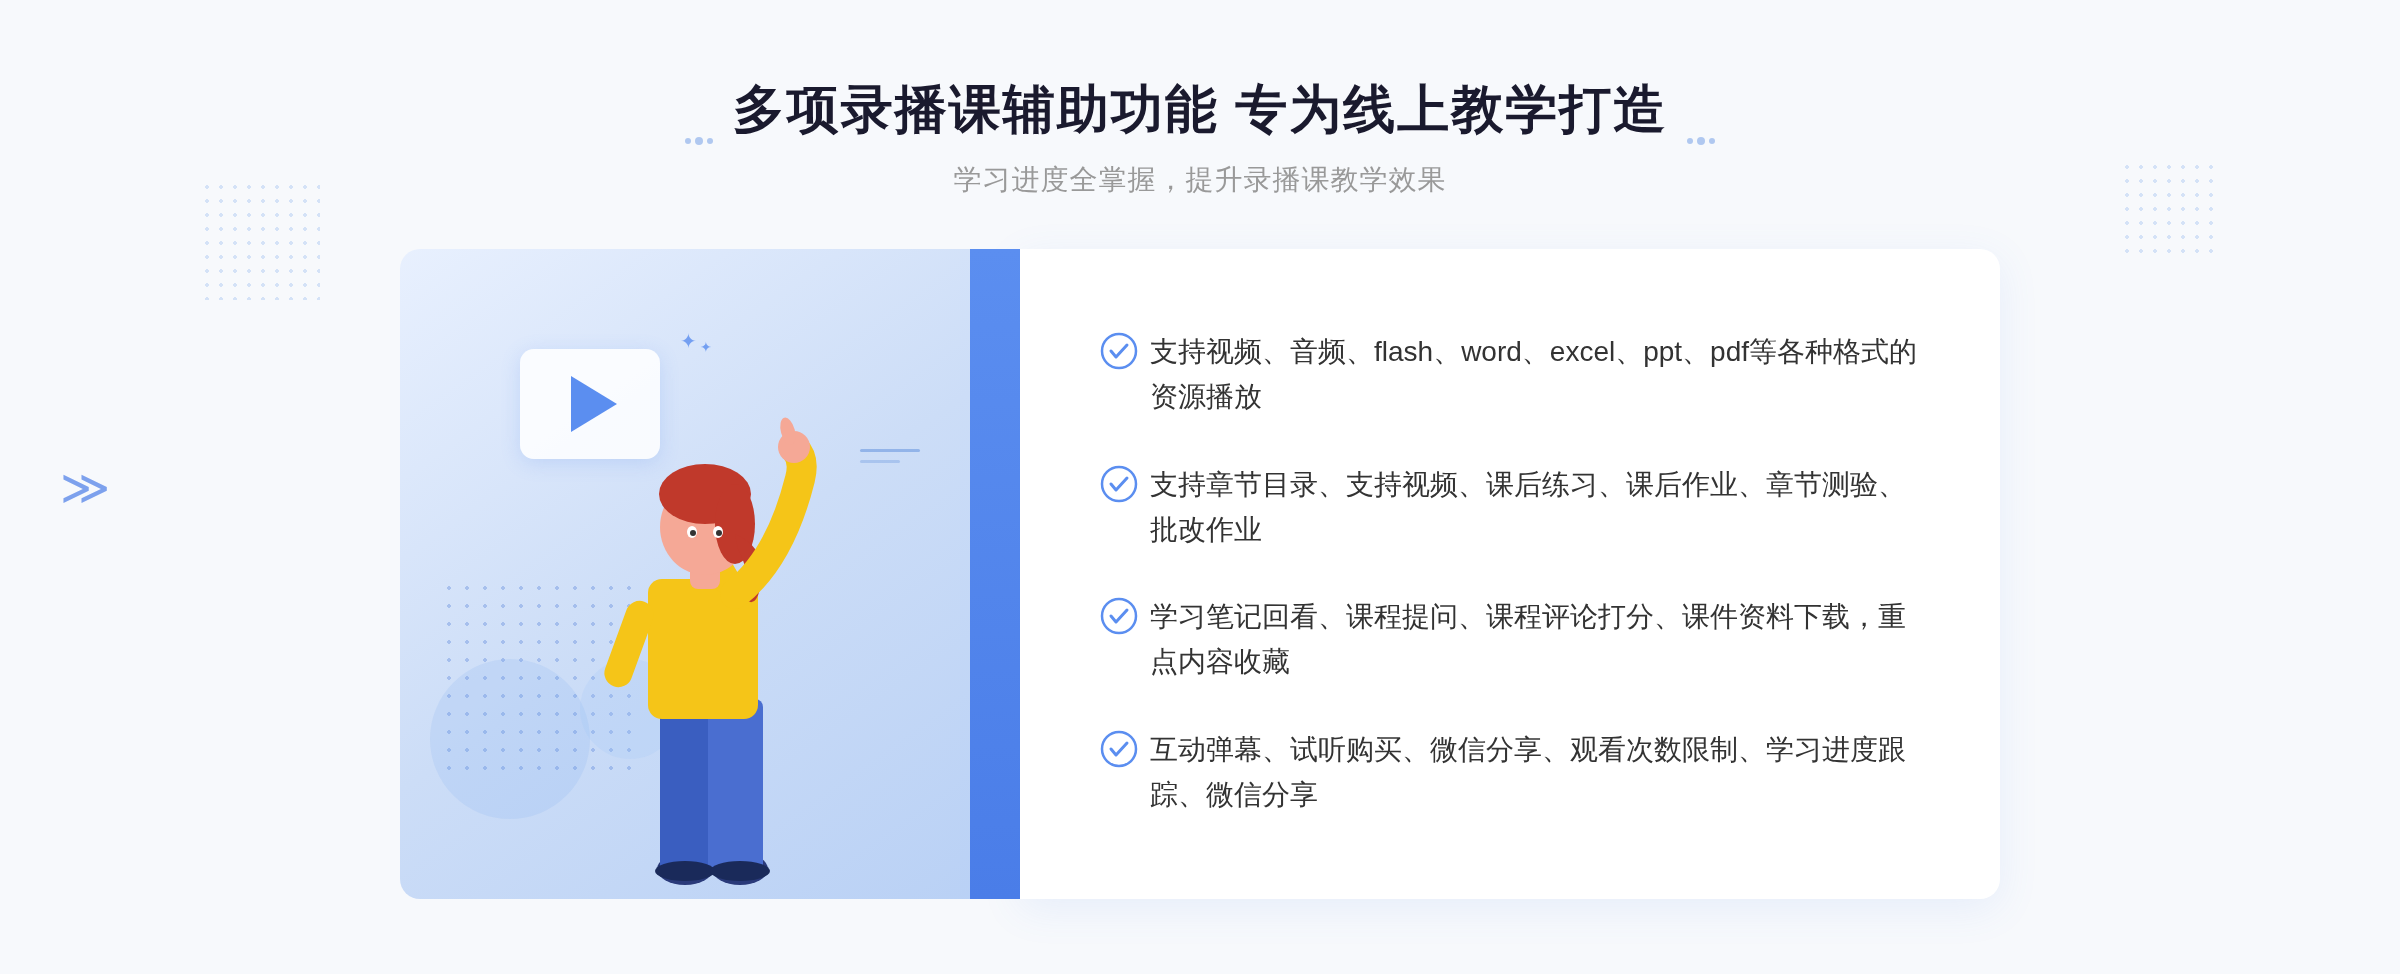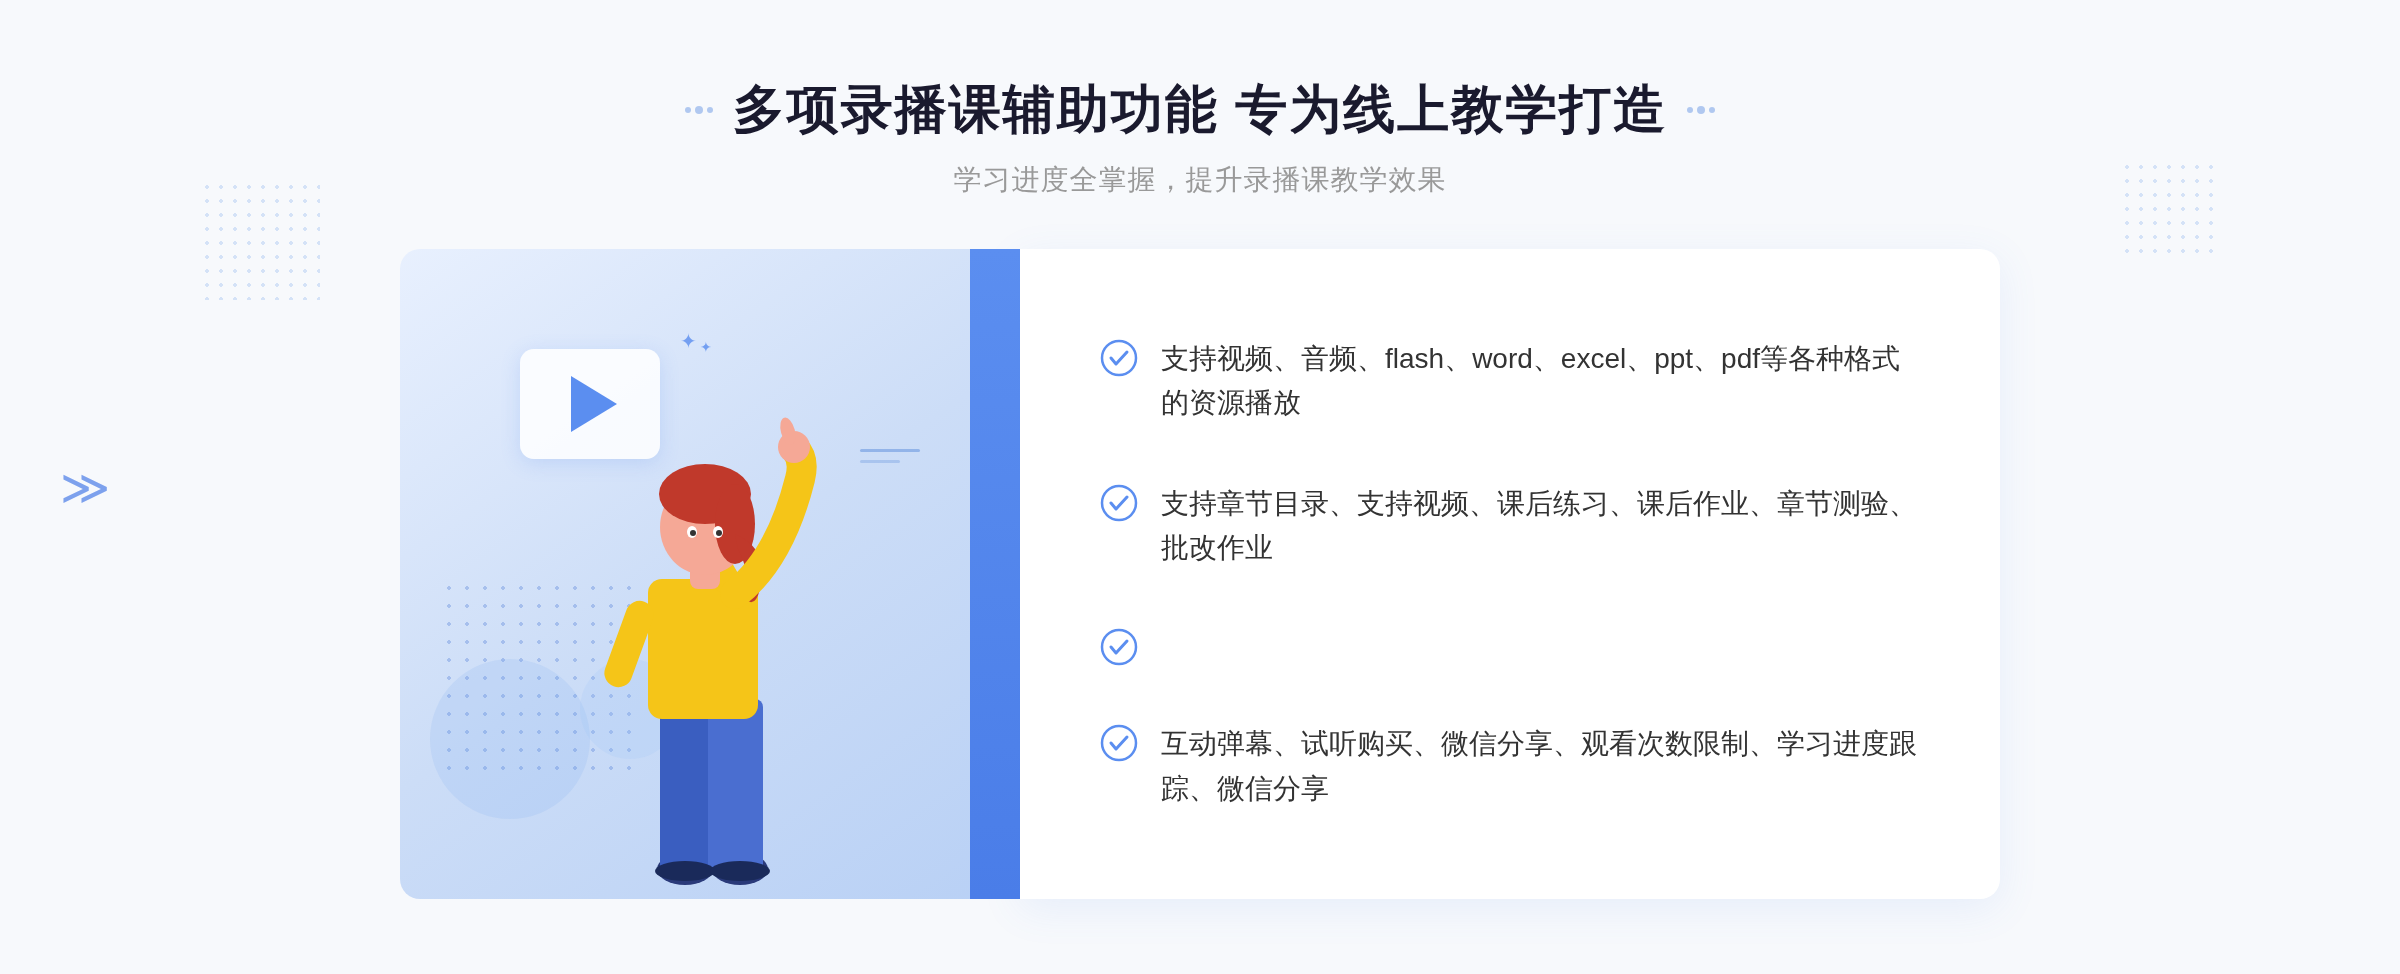--- a/index.html
+++ b/index.html
@@ -58,21 +58,21 @@
       display: flex;
       flex-direction: column;
       align-items: center;
       margin-bottom: 50px;
       position: relative;
       z-index: 2;
     }
 
     .title-row {
       display: flex;
-      align-items: center;
+      align-items: flex-end;
       gap: 20px;
     }
 
     .title-dots {
       display: flex;
       gap: 4px;
       align-items: center;
     }
 
     .title-dots span {
@@ -246,21 +246,21 @@
       padding: 60px 80px;
       display: flex;
       flex-direction: column;
       justify-content: space-around;
       box-shadow: 0 10px 40px rgba(90,140,240,0.1);
     }
 
     .feature-item {
       display: flex;
       align-items: flex-start;
-      gap: 23px;
+      gap: 12px;
       padding: 20px 0;
     }
 
     .check-icon {
       width: 38px;
       height: 38px;
       flex-shrink: 0;
       margin-top: 2px;
     }
 
@@ -396,20 +396,21 @@
         <span class="feature-text">支持章节目录、支持视频、课后练习、课后作业、章节测验、批改作业</span>
       </div>
 
       <div class="feature-item">
         <div class="check-icon">
           <svg viewBox="0 0 38 38" xmlns="http://www.w3.org/2000/svg">
             <circle cx="19" cy="19" r="17" fill="none" stroke="#5b8ef0" stroke-width="2.5"></circle>
             <polyline points="11,19 16,25 27,13" fill="none" stroke="#5b8ef0" stroke-width="3" stroke-linecap="round" stroke-linejoin="round"></polyline>
           </svg>
         </div>
+        <span class="feature-text">学习笔记回看、课程提问、课程评论打分、课件资料下载，重点内容收藏</span>
       </div>
 
       <div class="feature-item">
         <div class="check-icon">
           <svg viewBox="0 0 38 38" xmlns="http://www.w3.org/2000/svg">
             <circle cx="19" cy="19" r="17" fill="none" stroke="#5b8ef0" stroke-width="2.5"></circle>
             <polyline points="11,19 16,25 27,13" fill="none" stroke="#5b8ef0" stroke-width="3" stroke-linecap="round" stroke-linejoin="round"></polyline>
           </svg>
         </div>
         <span class="feature-text">互动弹幕、试听购买、微信分享、观看次数限制、学习进度跟踪、微信分享</span>

